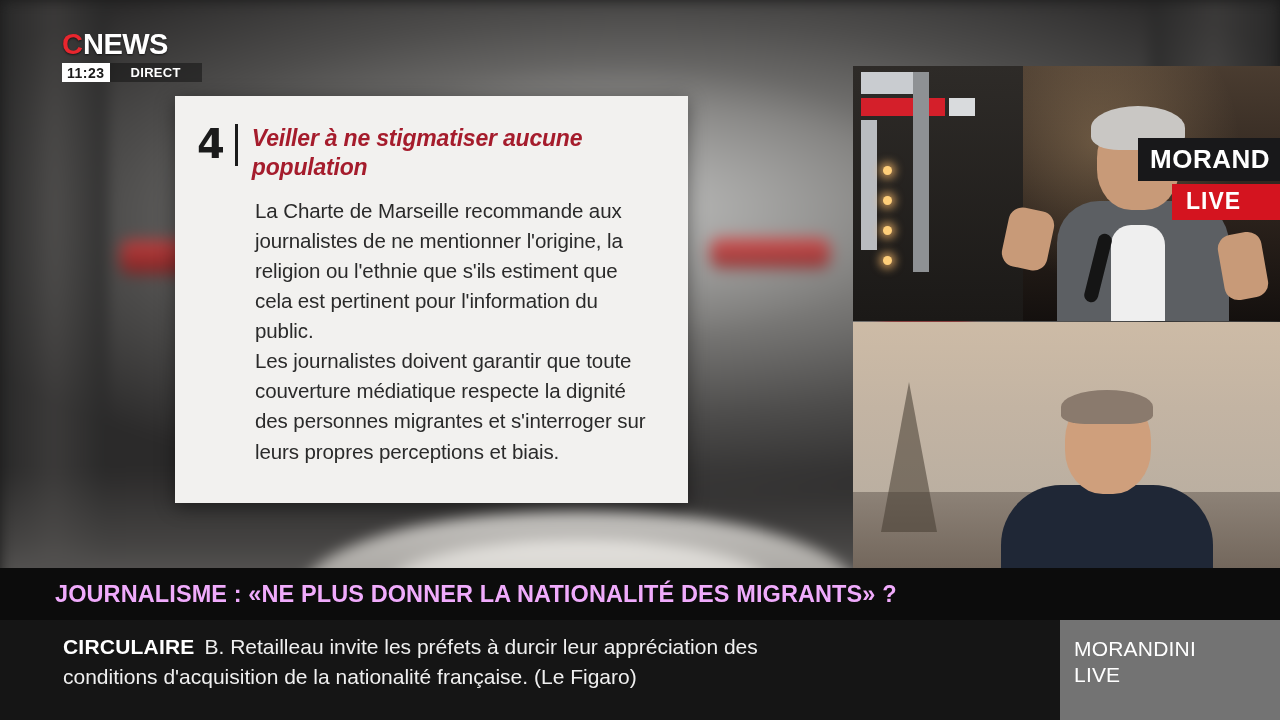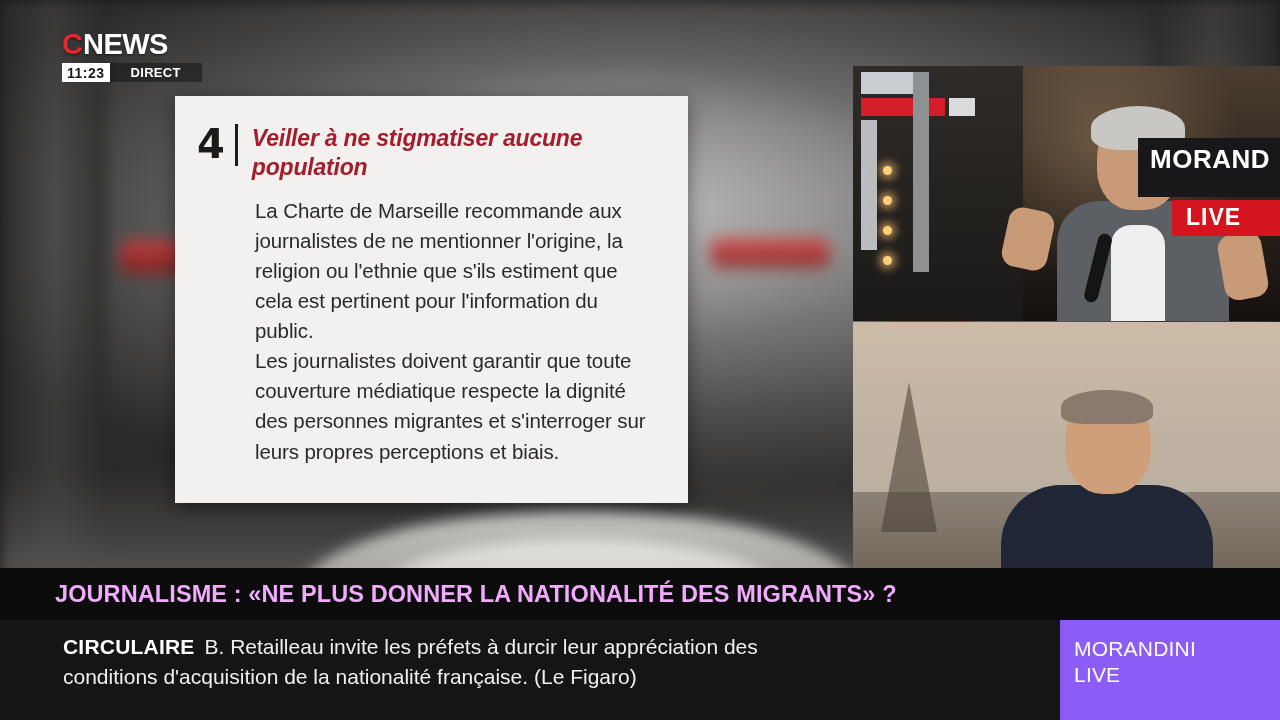--- a/index.html
+++ b/index.html
@@ -304,21 +304,21 @@
     right: 0;
     top: 72px;
     z-index: 33;
   }
   .mb-title {
     background: #18181a;
     color: #ffffff;
     font-size: 26px;
     font-weight: bold;
     letter-spacing: .5px;
-    padding: 6px 10px 22px 12px;
+    padding: 6px 10px 6px 12px;
   }
   .mb-live {
     background: #d4141f;
     color: #ffffff;
     font-size: 23px;
     font-weight: bold;
     letter-spacing: 1px;
     padding: 4px 14px 5px 14px;
     margin-top: 3px;
     margin-left: 34px;
@@ -451,21 +451,21 @@
     font-size: 21px;
     line-height: 1.45;
     padding-left: 63px;
   }
   .show-badge {
     position: absolute;
     left: 1060px;
     top: 620px;
     width: 220px;
     height: 100px;
-    background: #8b5cf6;
+    background: #737373;
     z-index: 51;
     padding: 16px 0 0 14px;
     box-sizing: border-box;
   }
   .show-badge div {
     color: #ffffff;
     font-size: 21px;
     line-height: 1.25;
     letter-spacing: .2px;
   }

